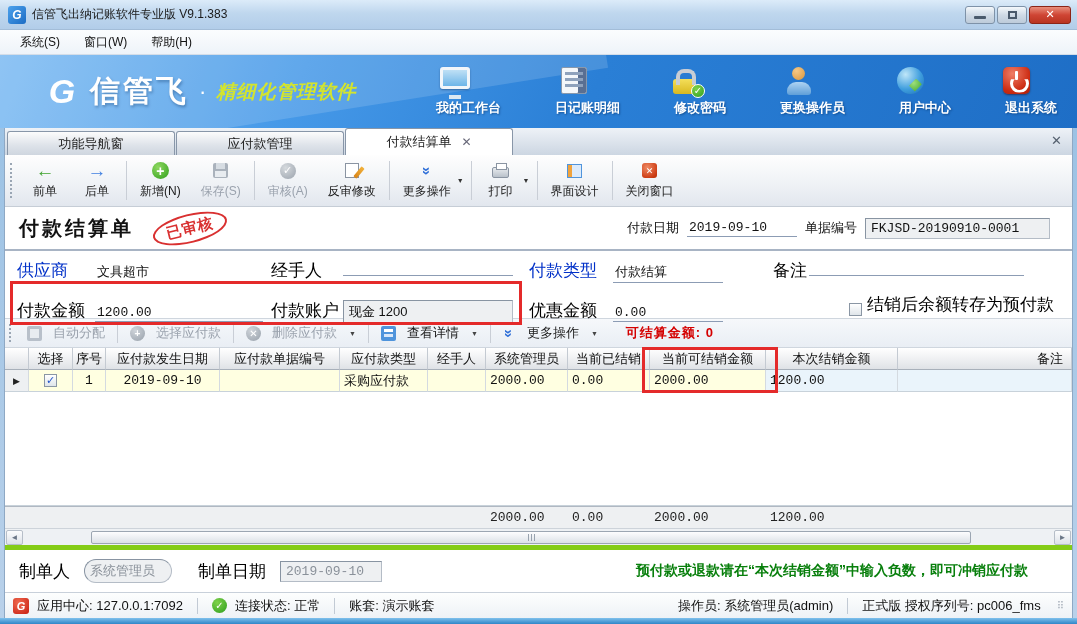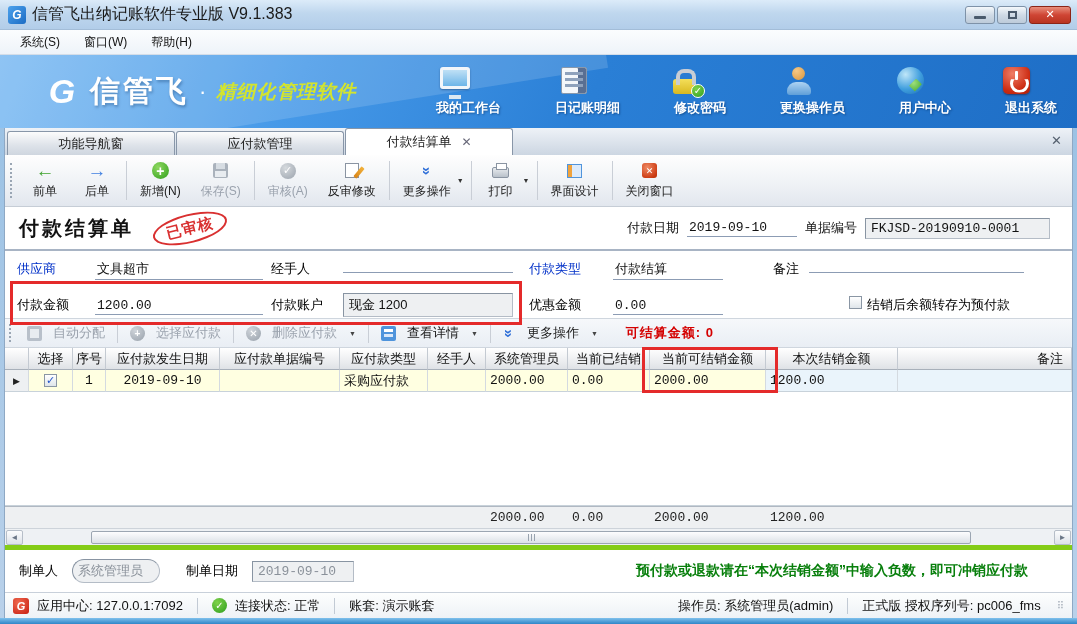--- a/index.html
+++ b/index.html
@@ -2,21 +2,21 @@
 <html><head>
 <meta charset="utf-8">
 <style>
   * { margin:0; padding:0; box-sizing:border-box; }
   html,body { width:1077px; height:624px; font-family:"Liberation Sans","DejaVu Sans",sans-serif; font-size:12px; overflow:hidden; }
   .win { width:1077px; height:624px; background:#b9d1ea; display:flex; flex-direction:column; }
 
   
   .titlebar { height:30px; background:linear-gradient(#dcebf9,#bfd7ee 45%,#b2cde9); display:flex; align-items:center; padding:0 6px; border-bottom:1px solid #a3bdd8; }
   .app-icon { width:18px; height:18px; border-radius:3px; background:linear-gradient(135deg,#4da2ec,#1b6cc4); color:#fff; font-weight:bold; font-size:12px; display:flex; align-items:center; justify-content:center; margin:0 6px 0 2px; font-style:italic; }
-  .title-text { color:#1a1a1a; font-size:16px; }
+  .title-text { color:#1a1a1a; font-size:12px; }
   .winbtns { margin-left:auto; display:flex; gap:2px; }
   .wbtn { width:30px; height:18px; border:1px solid #7e92a8; border-radius:3px; background:linear-gradient(#f4f8fb,#cfdae6 50%,#bdcbda); display:flex; align-items:center; justify-content:center; }
   .wbtn.close { background:linear-gradient(#e98f7c,#cf4534 50%,#b93420); border-color:#8c2416; color:#fff; font-weight:bold; font-size:11px; width:42px; }
   .wbtn .minbar { width:12px; height:3px; background:#4a5a6c; border-radius:1px; margin-top:6px;}
   .wbtn .maxbox { width:9px; height:8px; border:2px solid #4a5a6c; }
 
   
   .menubar { height:25px; background:linear-gradient(#fbfdfe,#eef3f9); display:flex; align-items:center; padding-left:10px; gap:4px; border-bottom:1px solid #d4dde8; }
   .menu-item { padding:3px 10px; color:#111; }
 
@@ -92,31 +92,31 @@
   .flabel { color:#111; font-size:13px; white-space:nowrap; }
   .mono { font-family:Liberation Mono, monospace; }
   .ufield { border-bottom:1px solid #8c9cb4; font-size:13px; color:#111; padding:1px 4px 1px 2px; }
   .sunken { background:#eef0f2; border:1px solid #b4bcc6; border-top-color:#8894a2; border-left-color:#8894a2; font-size:13px; color:#111; padding:2px 5px; }
   .doc-date { width:110px; }
   .doc-no { width:185px; margin-right:8px; }
 
   
   .formarea { height:67px; position:relative; padding-top:8px; }
   .frow { display:flex; align-items:baseline; height:26px; }
-  .fl { font-size:13px; white-space:nowrap; }
+  .fl { font-size:17px; white-space:nowrap; }
   .link { color:#0030c8; }
   .fl.p1 { width:78px; margin-left:12px; }
   .fv.p1 { width:168px; }
   .fl.p2 { width:72px; margin-left:8px; }
   .fv.p2 { width:170px; }
   .fl.p3 { width:84px; margin-left:16px; }
   .fv.p3 { width:110px; }
   .fl.p4 { width:36px; margin-left:50px; }
   .fv.p4 { width:215px; }
-  .chkwrap { display:flex; align-items:flex-start; gap:5px; margin-left:126px; }
+  .chkwrap { display:flex; align-items:flex-end; gap:5px; margin-left:126px; }
   .chk { width:13px; height:13px; border:1px solid #8a96a4; background:linear-gradient(#fff,#dfe5ea); display:flex; align-items:center; justify-content:center; font-size:11px; color:#2456c8; font-weight:bold; }
   .redbox1 { position:absolute; left:5px; top:30px; width:512px; height:44px; border:3px solid #e42a2a; pointer-events:none; z-index:5; }
 
   
   .gridtoolbar { height:30px; background:linear-gradient(#f6f8fb,#e9eef4); border-top:1px solid #cfd6de; border-bottom:1px solid #cfd6de; display:flex; align-items:center; padding-left:4px; }
   .gt-grip { width:6px; height:18px; border-left:2px dotted #9aa6b4; margin-right:4px; }
   .gbtn { display:flex; align-items:center; gap:11px; padding:3px 8px; font-size:13px; color:#1a1a1a; cursor:pointer; border-radius:2px; }
   .gbtn.disabled { color:#9aa2ad; cursor:default; }
   .gt-sep { width:1px; height:20px; background:#c9ced6; margin:0 4px; }
   .gt-caret { font-size:7px; color:#444; margin-left:1px; }

